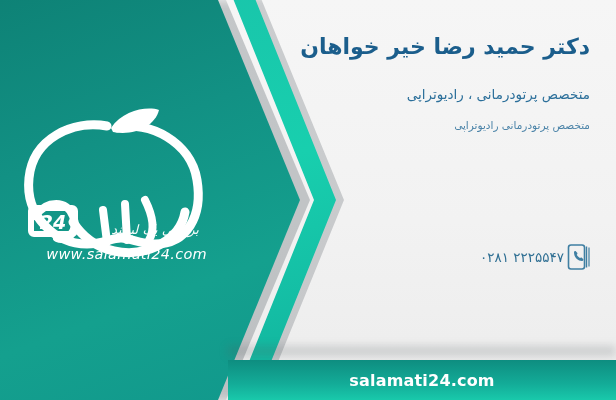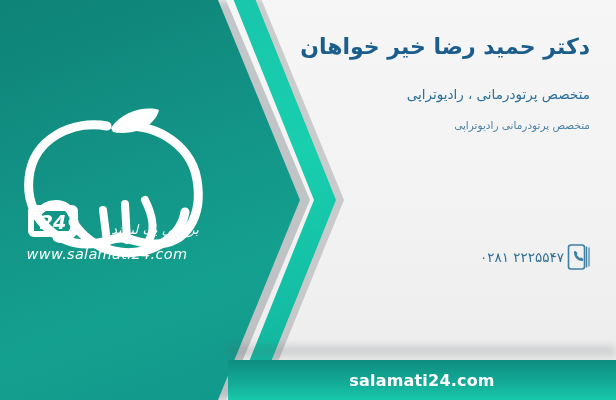--- a/index.html
+++ b/index.html
@@ -123,21 +123,21 @@
     font-size: 13px;
     direction: rtl;
     letter-spacing: 0.5px;
     opacity: 0.97;
   }
   .logo-url {
     position: absolute;
     left: 0;
     top: 142px;
     width: 200px;
-    text-align: center;
+    text-align: right;
     color: #ffffff;
     font-size: 14.5px;
     letter-spacing: 0.3px;
   }
 
   
   .doctor-block {
     position: absolute;
     right: 26px;
     top: 32px;

